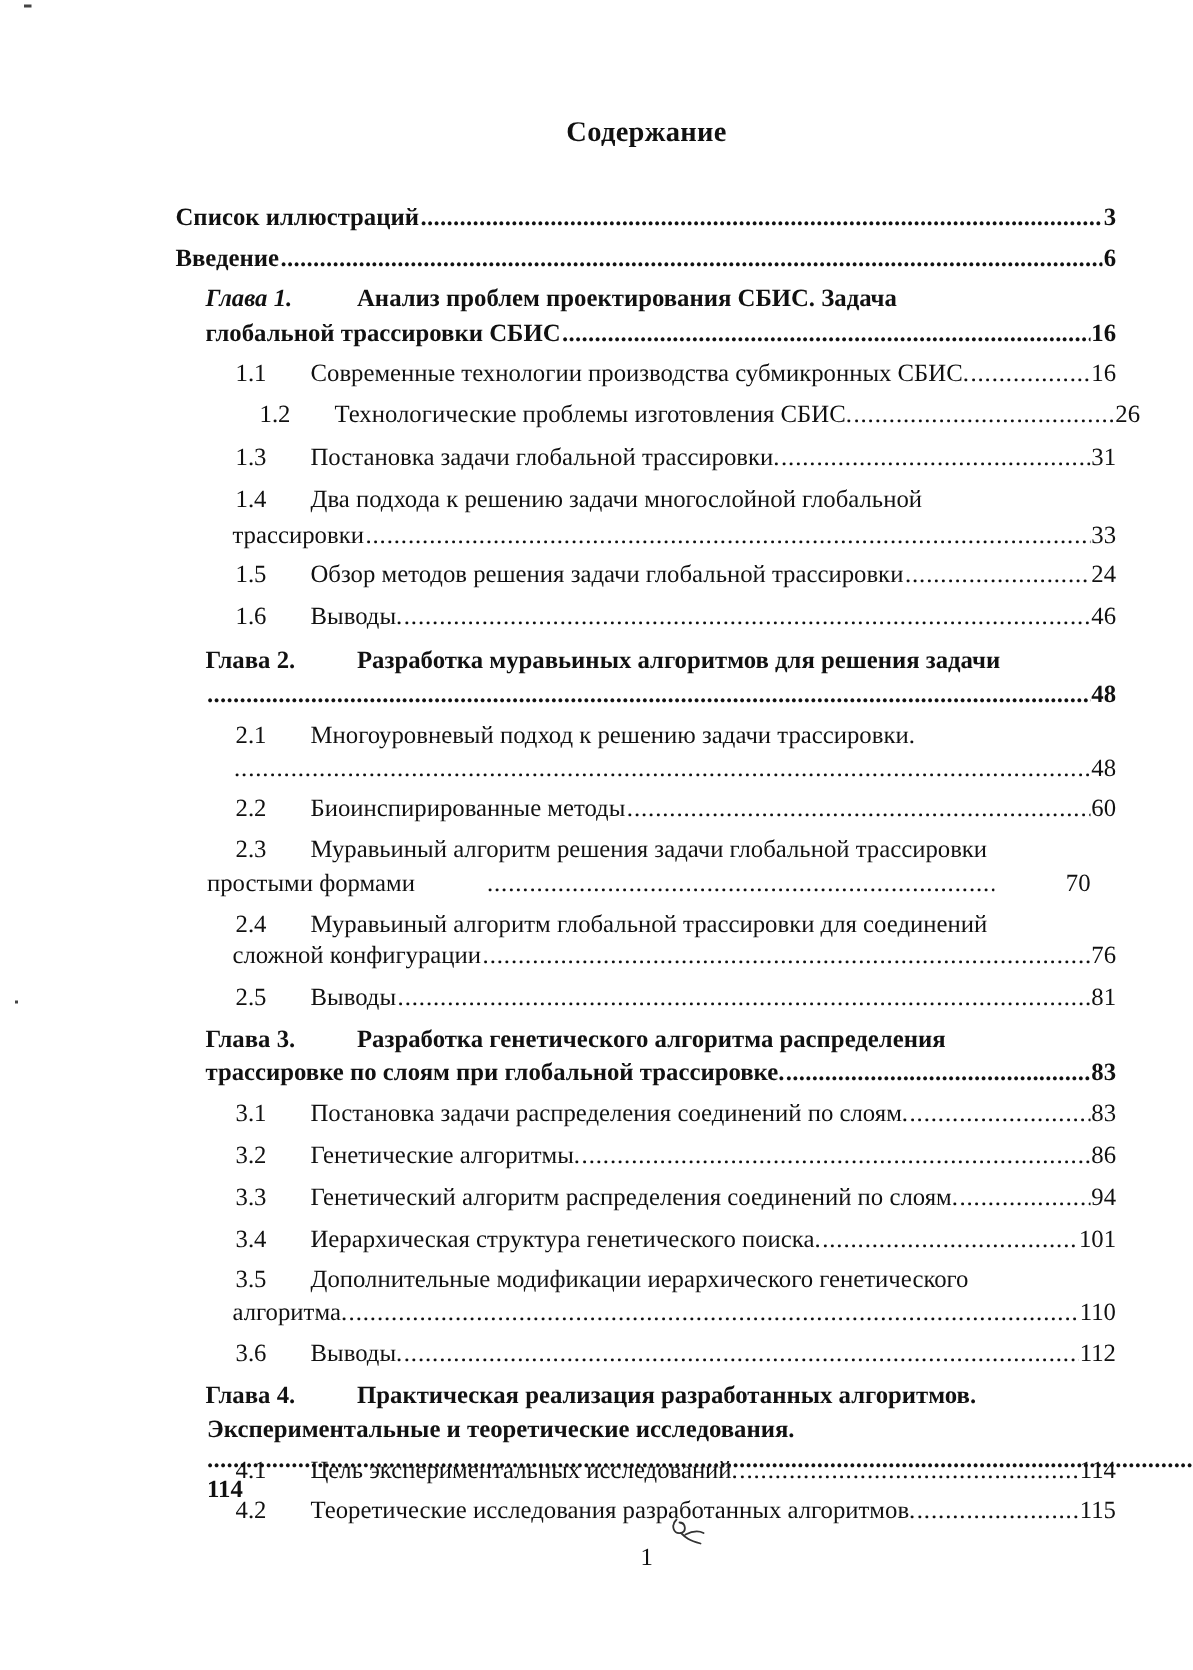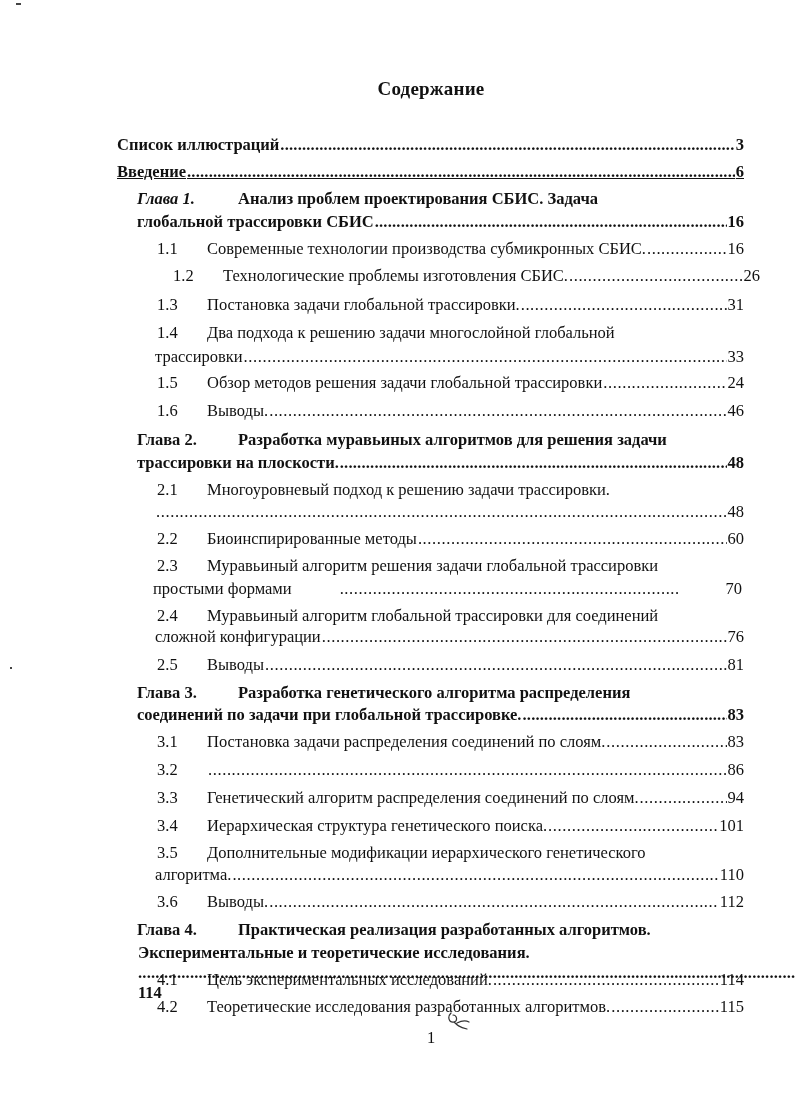--- a/index.html
+++ b/index.html
@@ -30,21 +30,21 @@
 <div class="scan-mark" style="left:16px;top:3px;width:5px;height:2px;"></div>
 <div class="scan-mark" style="left:10px;top:667px;width:2px;height:2px;"></div>
 
 <div class="title">Содержание</div>
 
 <div class="toc-line bold" style="left:117px;width:627px;top:135px;">
   <span class="txt">Список иллюстраций</span>
   <span class="dots"></span>
   <span class="pg">3</span>
 </div>
-<div class="toc-line bold" style="left:117px;width:627px;top:162px;text-decoration:underline;">
+<div class="toc-line bold" style="left:117px;width:627px;top:162px;">
   <span class="txt">Введение</span>
   <span class="dots"></span>
   <span class="pg">6</span>
 </div>
 
 <div class="toc-plain bold" style="left:137px;top:189px;">
   <span class="num" style="width:101px;font-style:italic;">Глава 1.</span><span>Анализ проблем проектирования СБИС. Задача</span>
 </div>
 <div class="toc-line bold" style="left:137px;width:607px;top:212px;">
   <span class="txt">глобальной трассировки СБИС</span>
@@ -88,42 +88,41 @@
   <span class="num">1.6</span>
   <span class="txt">Выводы.</span>
   <span class="dots"></span>
   <span class="pg">46</span>
 </div>
 
 <div class="toc-plain bold" style="left:137px;top:430px;">
   <span class="num" style="width:101px;">Глава 2.</span><span>Разработка муравьиных алгоритмов для решения задачи</span>
 </div>
 <div class="toc-line bold" style="left:137px;width:607px;top:453px;">
-  <span class="txt">трассировки на плоскости.</span>
   <span class="dots"></span>
   <span class="pg">48</span>
 </div>
 
 <div class="toc-plain" style="left:157px;top:480px;">
   <span class="num" style="width:50px;">2.1</span><span>Многоуровневый подход к решению задачи трассировки.</span>
 </div>
 <div class="toc-line" style="left:155px;width:589px;top:502px;">
   <span class="dots"></span>
   <span class="pg">48</span>
 </div>
 <div class="toc-line" style="left:157px;width:587px;top:529px;">
   <span class="num">2.2</span>
   <span class="txt">Биоинспирированные методы</span>
   <span class="dots"></span>
   <span class="pg">60</span>
 </div>
 <div class="toc-plain" style="left:157px;top:556px;">
   <span class="num" style="width:50px;">2.3</span><span>Муравьиный алгоритм решения задачи глобальной трассировки</span>
 </div>
-<div class="toc-line" style="left:153px;width:589px;top:579px;gap:47px;">
+<div class="toc-line" style="left:138px;width:589px;top:579px;gap:47px;">
   <span class="txt">простыми формами</span>
   <span class="dots"></span>
   <span class="pg">70</span>
 </div>
 <div class="toc-plain" style="left:157px;top:606px;">
   <span class="num" style="width:50px;">2.4</span><span>Муравьиный алгоритм глобальной трассировки для соединений</span>
 </div>
 <div class="toc-line" style="left:155px;width:589px;top:627px;">
   <span class="txt">сложной конфигурации</span>
   <span class="dots"></span>
@@ -133,33 +132,34 @@
   <span class="num">2.5</span>
   <span class="txt">Выводы</span>
   <span class="dots"></span>
   <span class="pg">81</span>
 </div>
 
 <div class="toc-plain bold" style="left:137px;top:683px;">
   <span class="num" style="width:101px;">Глава 3.</span><span>Разработка генетического алгоритма распределения</span>
 </div>
 <div class="toc-line bold" style="left:137px;width:607px;top:705px;">
-  <span class="txt">соединений по задачи при глобальной трассировке.</span>
+  <span class="txt">трассировке по слоям при глобальной трассировке.</span>
   <span class="dots"></span>
   <span class="pg">83</span>
 </div>
 
 <div class="toc-line" style="left:157px;width:587px;top:732px;">
   <span class="num">3.1</span>
   <span class="txt">Постановка задачи распределения соединений по слоям.</span>
   <span class="dots"></span>
   <span class="pg">83</span>
 </div>
 <div class="toc-line" style="left:157px;width:587px;top:760px;">
   <span class="num">3.2</span>
+  <span class="txt">Генетические алгоритмы.</span>
   <span class="dots"></span>
   <span class="pg">86</span>
 </div>
 <div class="toc-line" style="left:157px;width:587px;top:788px;">
   <span class="num">3.3</span>
   <span class="txt">Генетический алгоритм распределения соединений по слоям.</span>
   <span class="dots"></span>
   <span class="pg">94</span>
 </div>
 <div class="toc-line" style="left:157px;width:587px;top:816px;">

